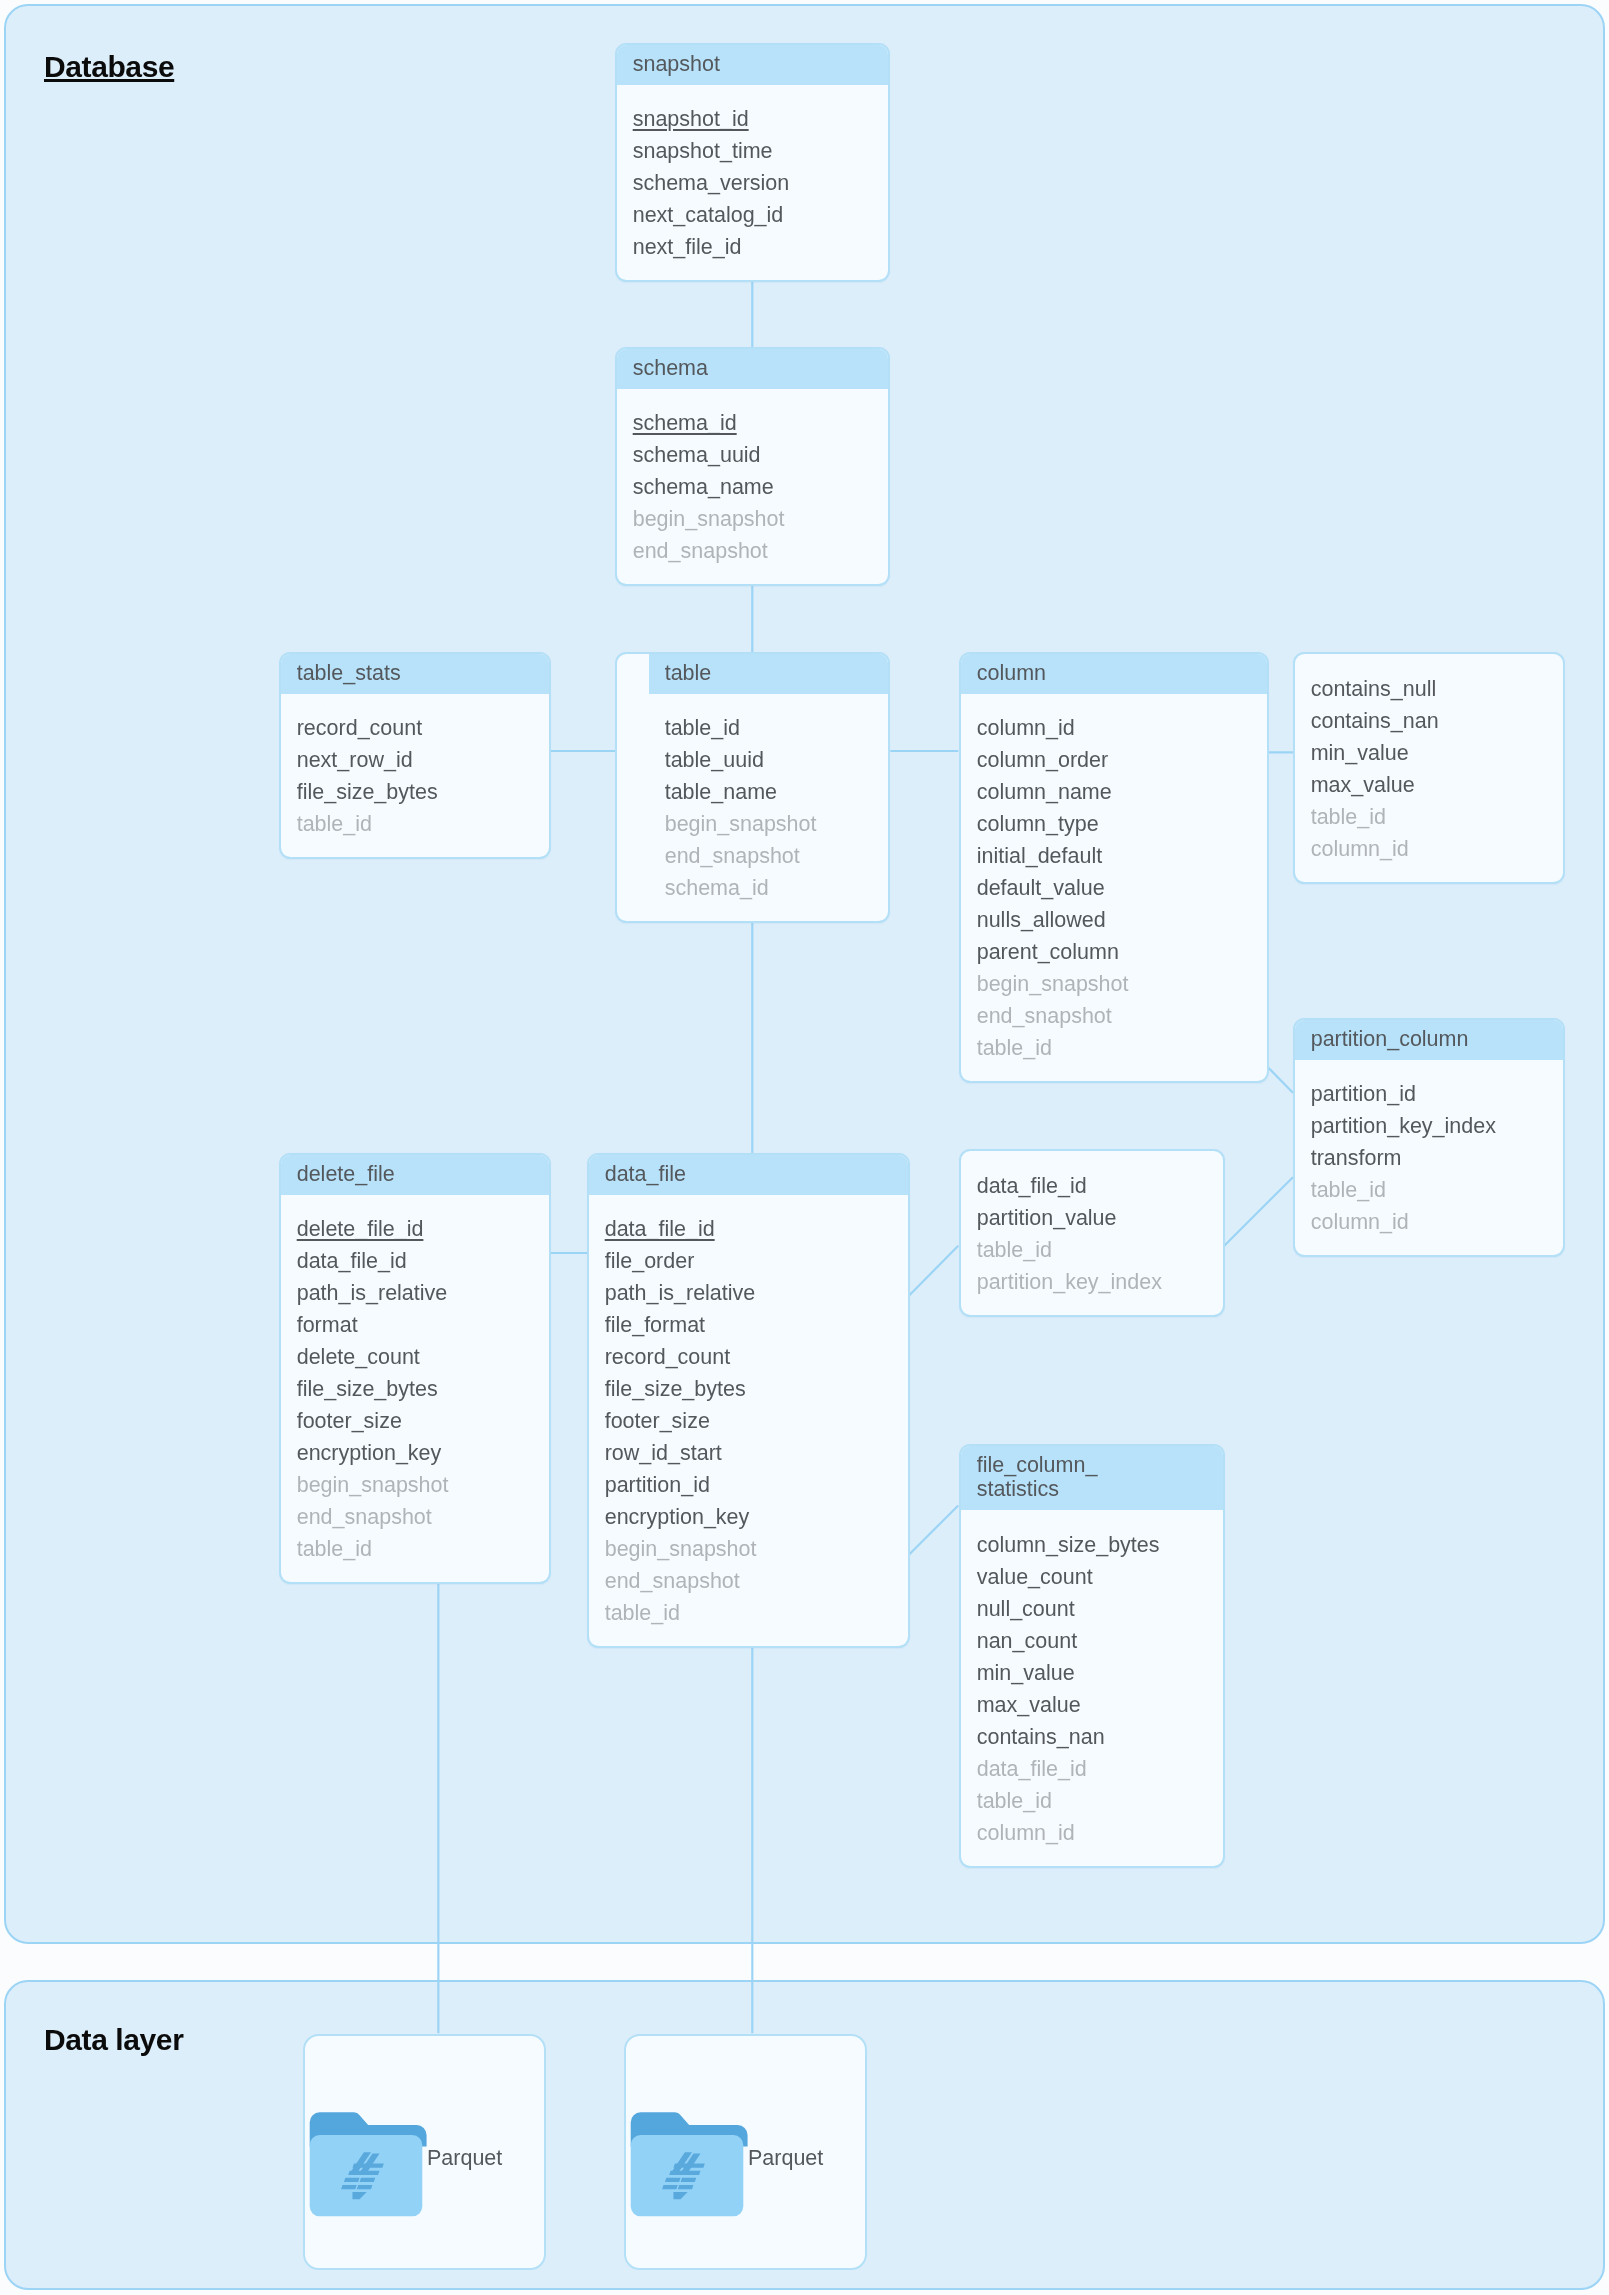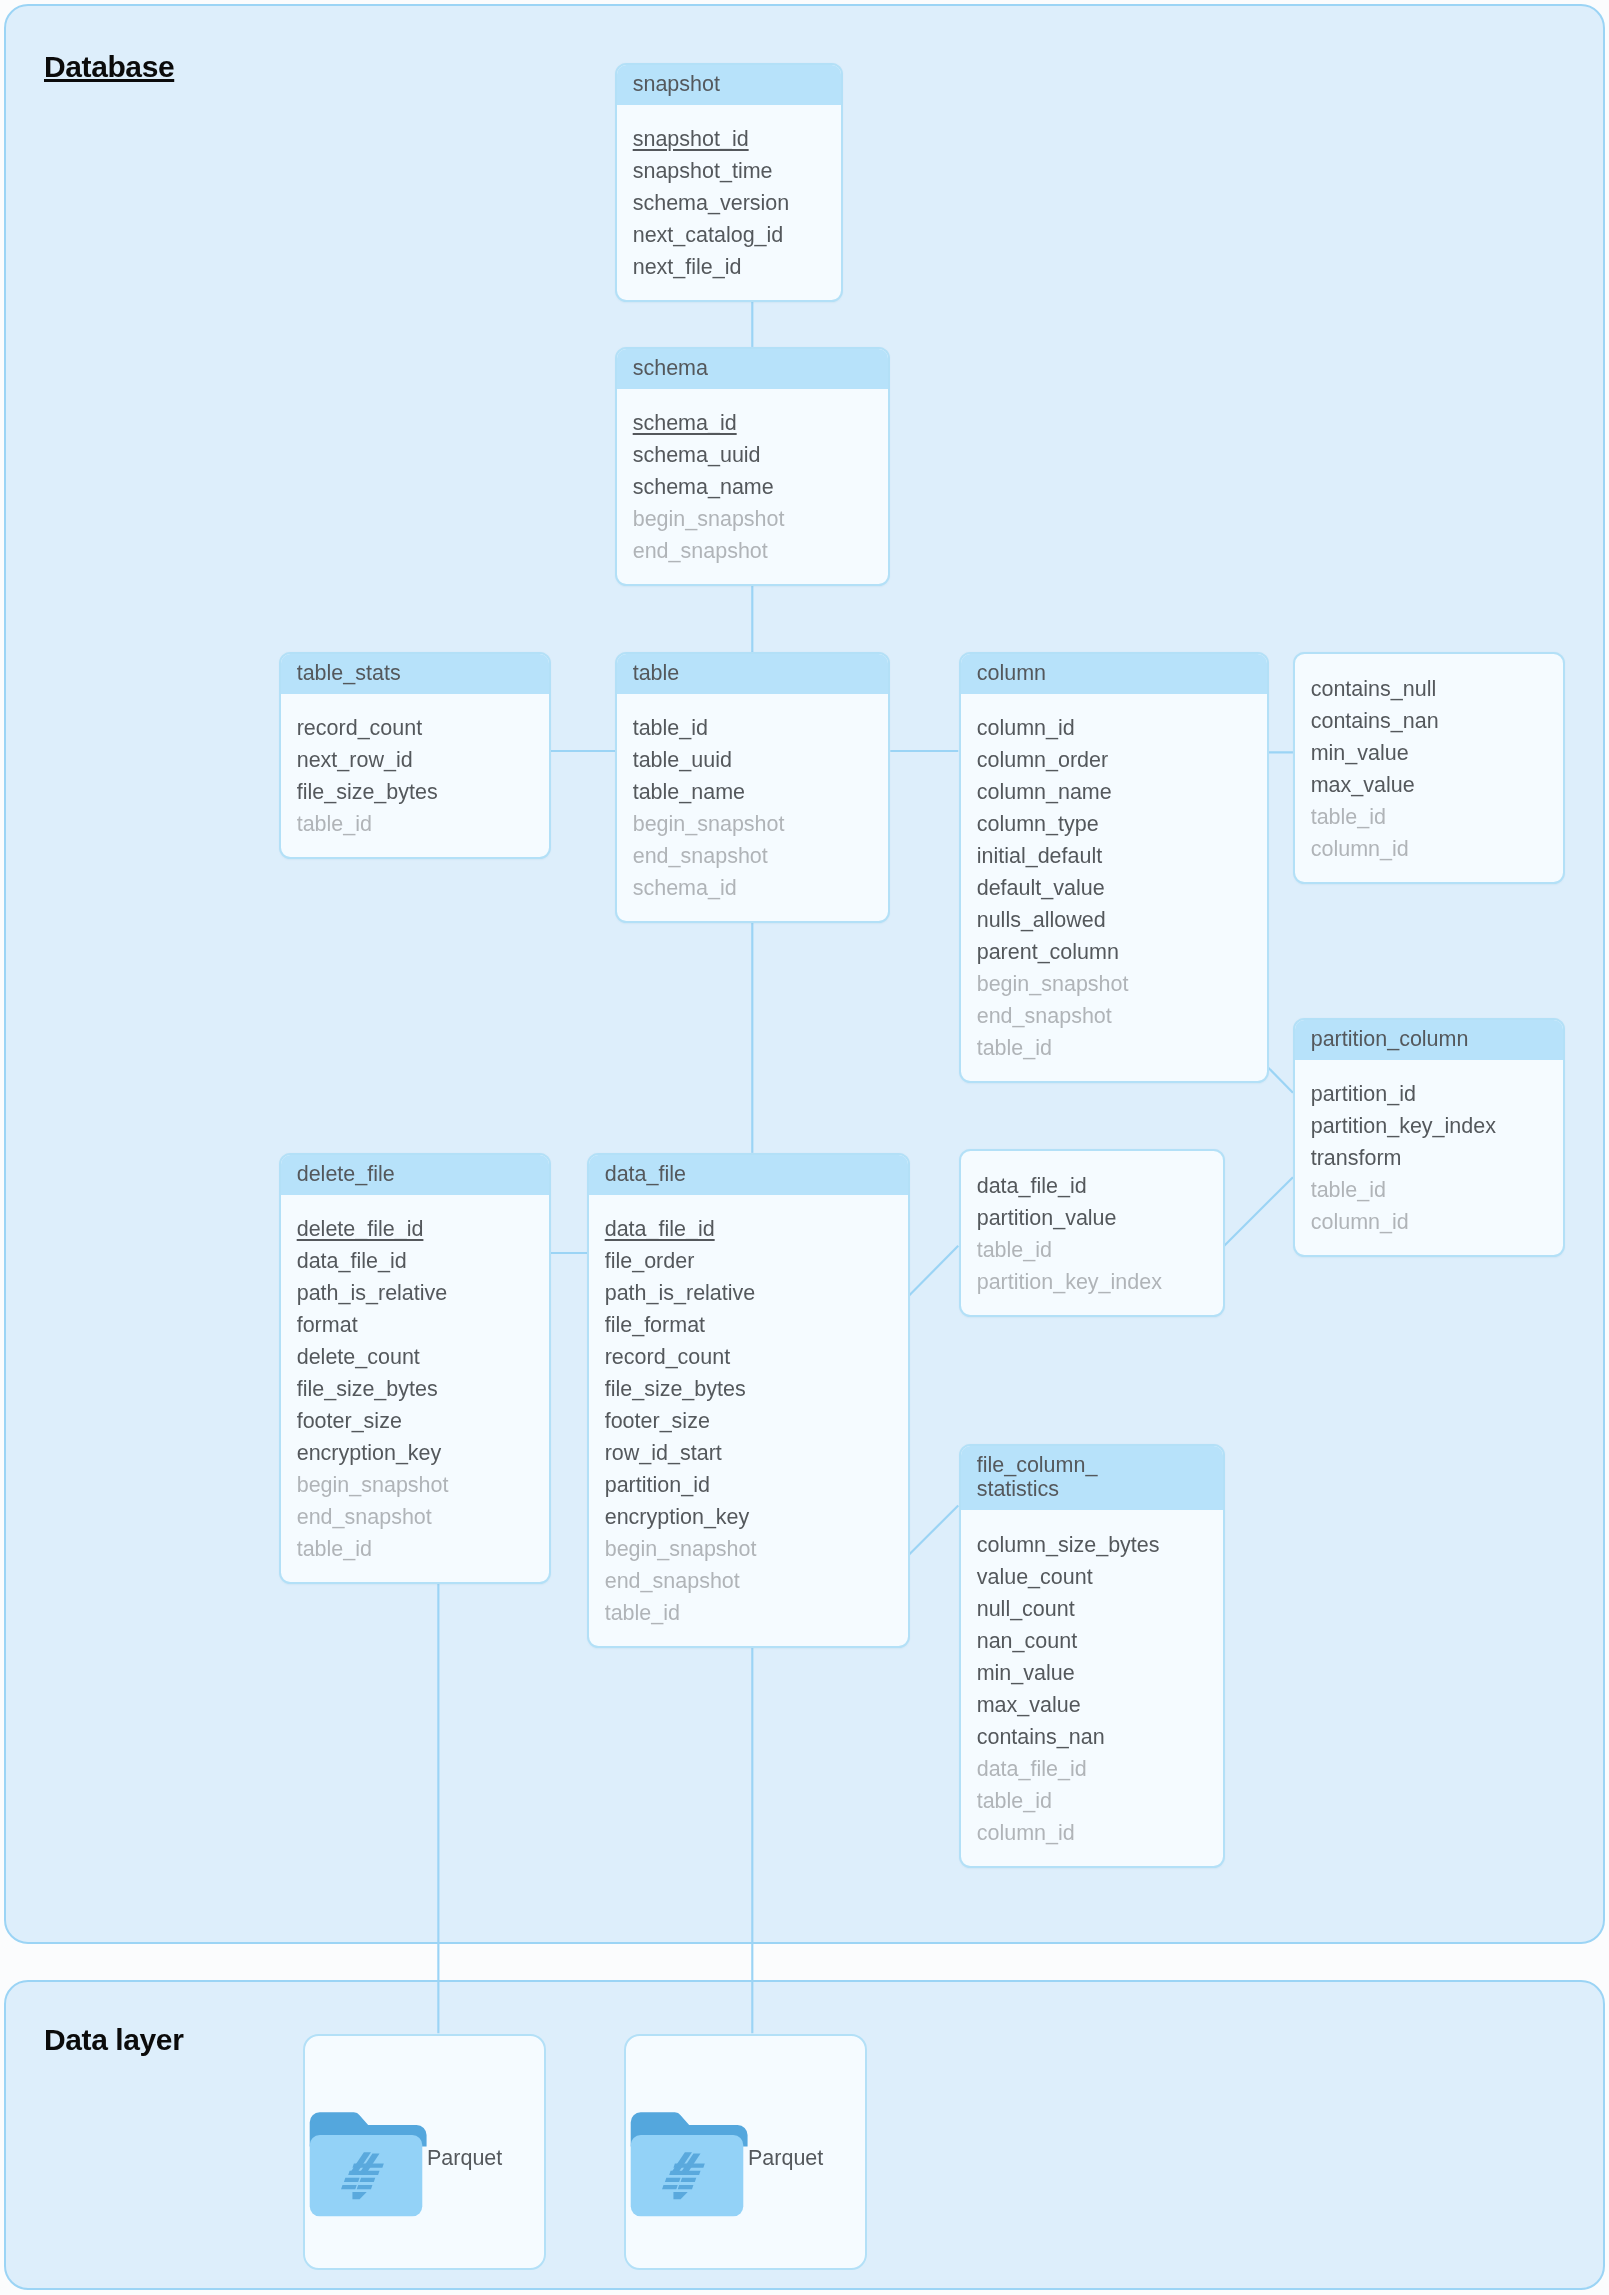--- a/index.html
+++ b/index.html
@@ -155,21 +155,21 @@
     <path d="M1245 2200 L1340 2105"></path>
 
     <line x1="613" y1="2193" x2="613" y2="2843"></line>
 
     <line x1="1052" y1="2268" x2="1052" y2="2843"></line>
   </svg>
 
   <div class="layer-title" id="database-title">Database</div>
   <div class="layer-title" id="data-layer-title">Data layer</div>
 
-  <div class="entity" style="left:615px; top:43px; width:228px;margin-top:20px;">
+  <div class="entity" style="left:615px; top:43px; width:275px;">
     <div class="entity-header">snapshot</div>
     <div class="entity-attrs">
         <div class="attr pk">snapshot_id</div>
         <div class="attr">snapshot_time</div>
         <div class="attr">schema_version</div>
         <div class="attr">next_catalog_id</div>
         <div class="attr">next_file_id</div>
       </div>
   </div>
 
@@ -187,21 +187,21 @@
   <div class="entity" style="left:279px; top:652px; width:272px;">
     <div class="entity-header">table_stats</div>
     <div class="entity-attrs">
         <div class="attr">record_count</div>
         <div class="attr">next_row_id</div>
         <div class="attr">file_size_bytes</div>
         <div class="attr fk">table_id</div>
       </div>
   </div>
 
-  <div class="entity" style="left:615px; top:652px; width:275px;">
+  <div class="entity" style="left:615px; top:652px; width:275px;padding-left:32px;">
     <div class="entity-header">table</div>
     <div class="entity-attrs">
         <div class="attr">table_id</div>
         <div class="attr">table_uuid</div>
         <div class="attr">table_name</div>
         <div class="attr fk">begin_snapshot</div>
         <div class="attr fk">end_snapshot</div>
         <div class="attr fk">schema_id</div>
       </div>
   </div>

